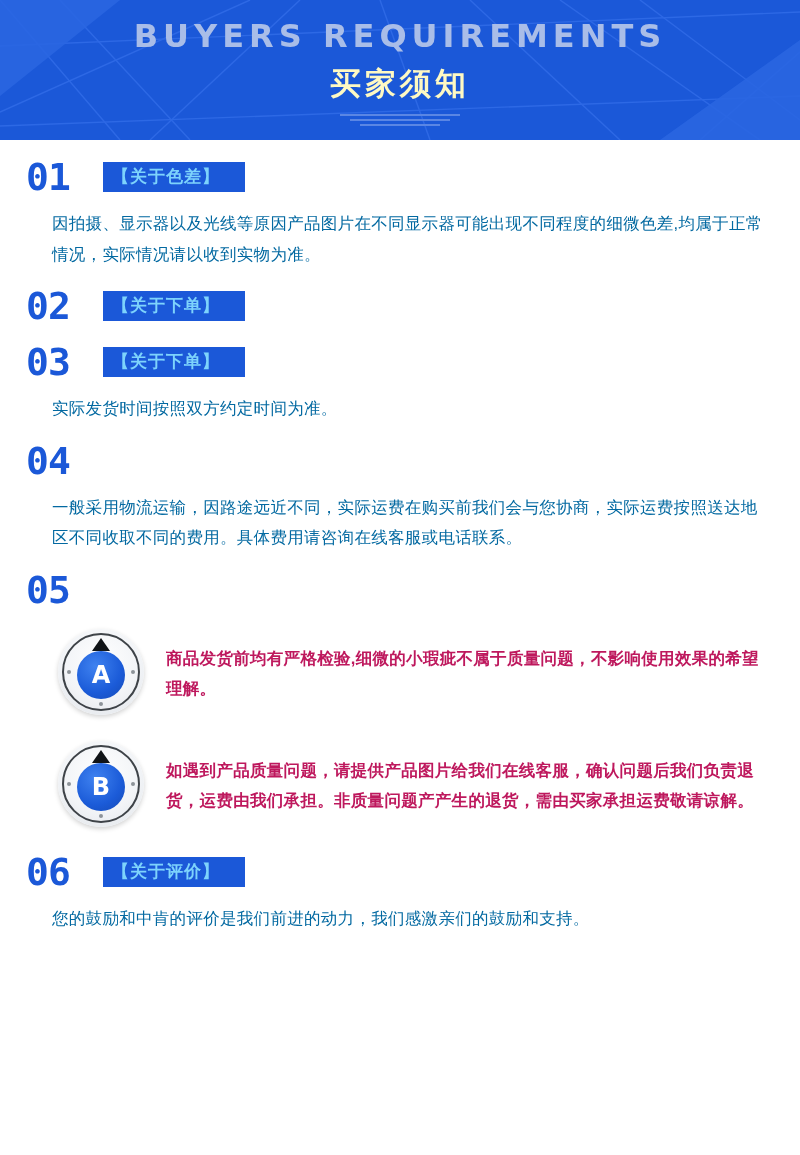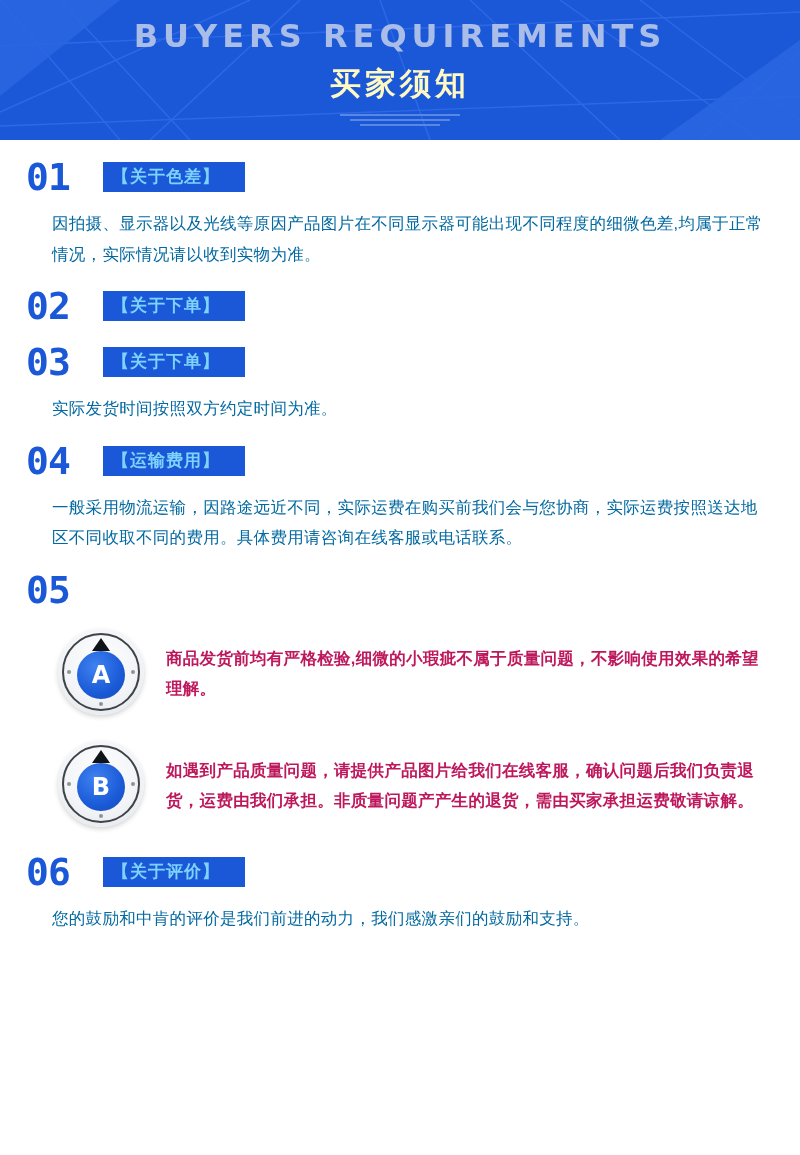--- a/index.html
+++ b/index.html
@@ -242,21 +242,20 @@
     <div class="sec-head">
       <div class="sec-num">03</div>
       <div class="sec-tag">【关于下单】</div>
     </div>
     <div class="sec-body">实际发货时间按照双方约定时间为准。</div>
   </div>
 
   <div class="section">
     <div class="sec-head">
       <div class="sec-num">04</div>
-      <div class="sec-tag">【运输费用】</div>
     </div>
     <div class="sec-body">一般采用物流运输，因路途远近不同，实际运费在购买前我们会与您协商，实际运费按照送达地区不同收取不同的费用。具体费用请咨询在线客服或电话联系。</div>
   </div>
 
   <div class="section">
     <div class="sec-head">
       <div class="sec-num">05</div>
     </div>
 
     <div class="bullets">

